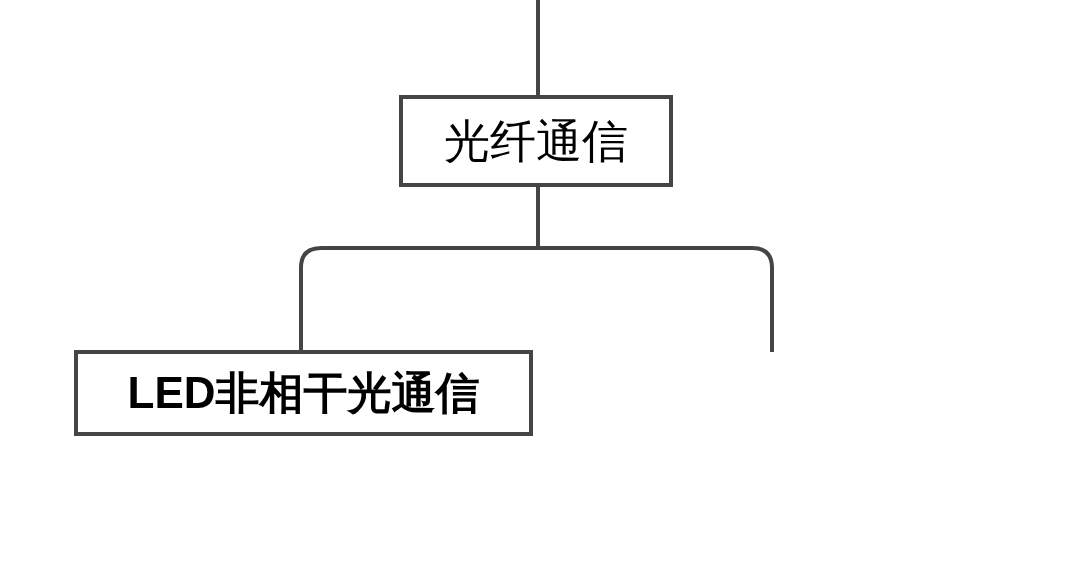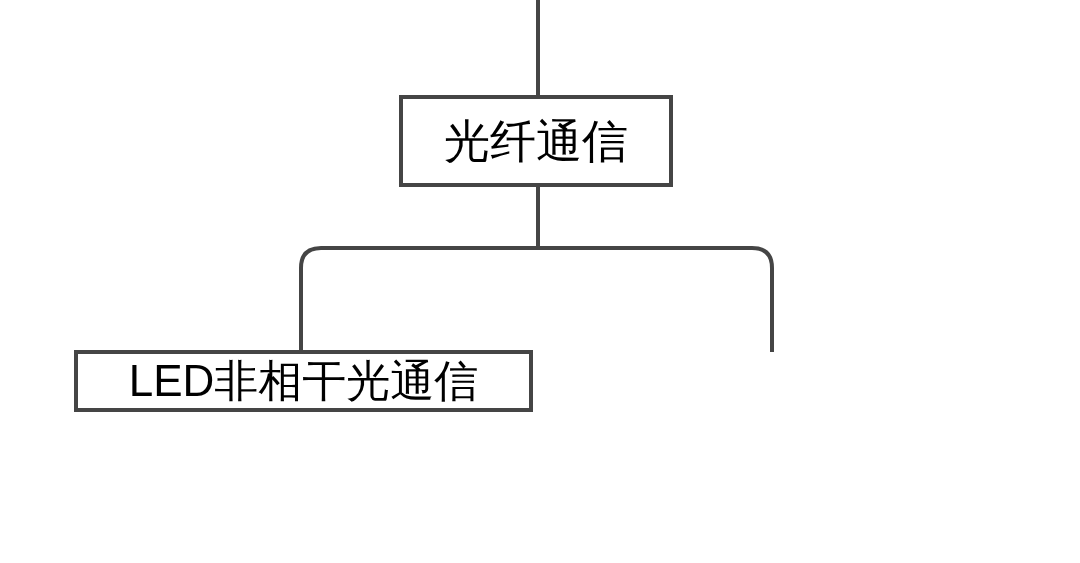--- a/index.html
+++ b/index.html
@@ -51,21 +51,22 @@
     height: 92px;
   }
   #node-root .node-label {
     font-size: 46px;
   }
   
   #node-led {
     left: 74px;
     top: 350px;
     width: 459px;
-    height: 62px;
+    height: 86px;
+    font-weight: bold;
   }
   #node-led .node-label {
     font-size: 44px;
   }
   
   #node-ld {
     left: 578px;
     top: 350px;
     width: 385px;
     height: 86px;

